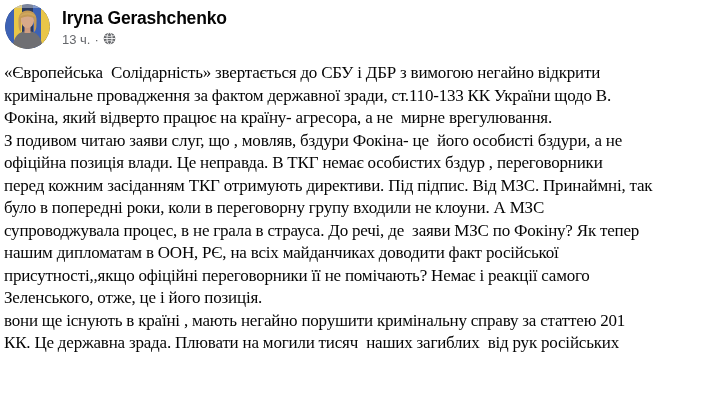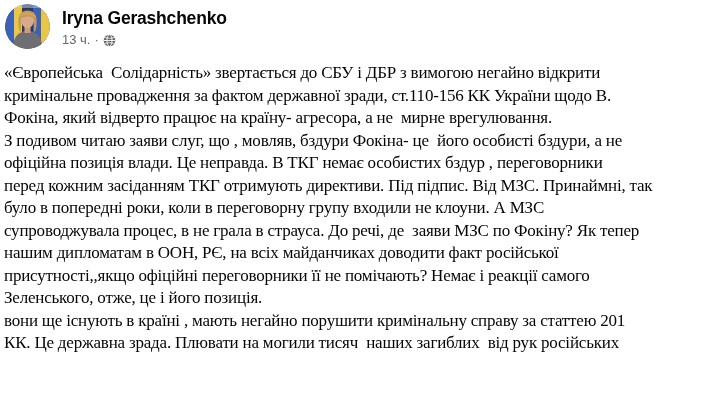--- a/index.html
+++ b/index.html
@@ -43,21 +43,21 @@
   .author {
     font-size: 17.5px;
     font-weight: 700;
     color: #050505;
     line-height: 22px;
     letter-spacing: -0.2px;
     cursor: pointer;
   }
   .meta {
     display: flex;
-    align-items: center;
+    align-items: flex-start;
     margin-top: 3px;
     font-size: 13px;
     color: #65676b;
     line-height: 16px;
   }
   .meta .sep {
     margin: 0 4px;
   }
   .globe {
     display: inline-block;
@@ -125,21 +125,21 @@
             </g>
           </svg>
         </span>
       </div>
     </div>
 
   </div>
 
   <div class="post-body">
       <div class="post-line">«Європейська  Солідарність» звертається до СБУ і ДБР з вимогою негайно відкрити</div>
-      <div class="post-line">кримінальне провадження за фактом державної зради, ст.110-156 КК України щодо В.</div>
+      <div class="post-line">кримінальне провадження за фактом державної зради, ст.110-133 КК України щодо В.</div>
       <div class="post-line">Фокіна, який відверто працює на країну- агресора, а не  мирне врегулювання.</div>
       <div class="post-line">З подивом читаю заяви слуг, що , мовляв, бздури Фокіна- це  його особисті бздури, а не</div>
       <div class="post-line">офіційна позиція влади. Це неправда. В ТКГ немає особистих бздур , переговорники</div>
       <div class="post-line">перед кожним засіданням ТКГ отримують директиви. Під підпис. Від МЗС. Принаймні, так</div>
       <div class="post-line">було в попередні роки, коли в переговорну групу входили не клоуни. А МЗС</div>
       <div class="post-line">супроводжувала процес, в не грала в страуса. До речі, де  заяви МЗС по Фокіну? Як тепер</div>
       <div class="post-line">нашим дипломатам в ООН, РЄ, на всіх майданчиках доводити факт російської</div>
       <div class="post-line">присутності,,якщо офіційні переговорники її не помічають? Немає і реакції самого</div>
       <div class="post-line">Зеленського, отже, це і його позиція.</div>
       <div class="post-line">вони ще існують в країні , мають негайно порушити кримінальну справу за статтею 201</div>

